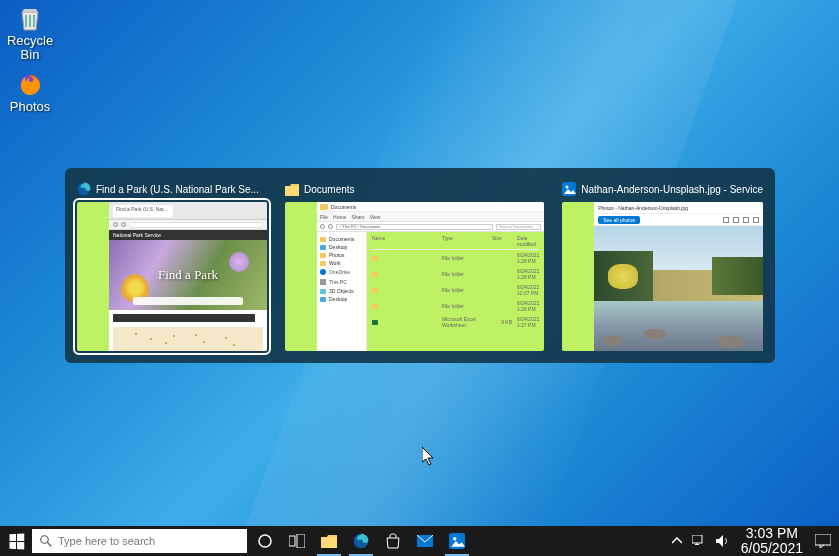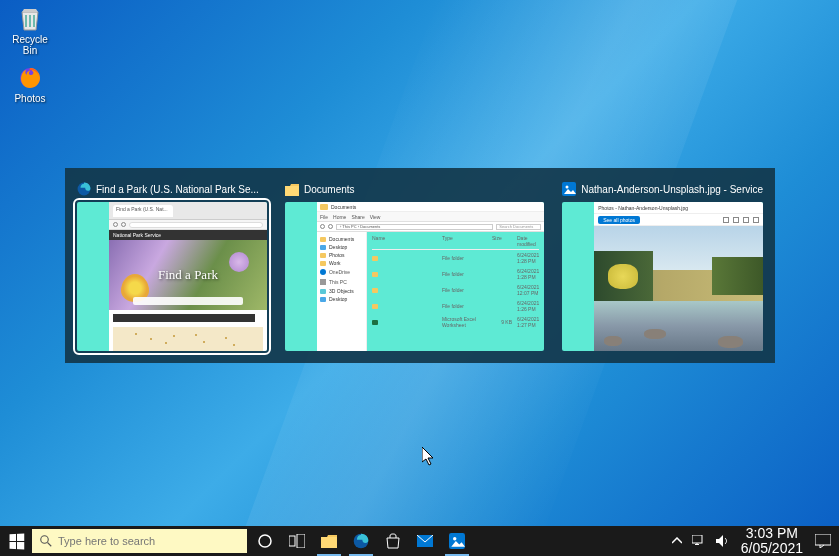--- a/index.html
+++ b/index.html
@@ -12,32 +12,32 @@
     }
     .light-ray {
       position: absolute; top: 0; left: 40%; width: 300px; height: 100%;
       background: linear-gradient(100deg, transparent 0%, rgba(255,255,255,0.15) 50%, transparent 100%);
       transform: skewX(-20deg);
     }
     
     .desktop-icons { position: absolute; top: 5px; left: 5px; display: flex; flex-direction: column; gap: 8px; }
     .desktop-icon { width: 50px; display: flex; flex-direction: column; align-items: center; cursor: pointer; }
     .desktop-icon .ico { width: 28px; height: 28px; display: flex; justify-content: center; align-items: center; }
-    .desktop-icon .lbl { color: #fff; font-size: 10px; text-align: center; text-shadow: 1px 1px 2px rgba(0,0,0,0.7); line-height: 1.1; margin-top: 1px; }
+    .desktop-icon .lbl { color: #fff; font-size: 13px; text-align: center; text-shadow: 1px 1px 2px rgba(0,0,0,0.7); line-height: 1.1; margin-top: 1px; }
     
     .alttab-overlay {
       position: absolute; top: 168px; left: 65px; width: 710px; height: 195px;
       background: rgba(18, 55, 75, 0.92); padding: 12px; display: flex; gap: 18px;
-      border-radius: 0;
+      border-radius: 6px;
     }
     .switch-item { flex: 1; display: flex; flex-direction: column; }
     .switch-header { display: flex; align-items: center; gap: 5px; height: 18px; margin-bottom: 4px; }
     .switch-header .app-ico { width: 14px; height: 14px; flex-shrink: 0; }
     .switch-header .title { color: #fff; font-size: 10px; white-space: nowrap; overflow: hidden; text-overflow: ellipsis; }
-    .thumb { flex: 1; background: #5eead4; border-radius: 2px; overflow: hidden; position: relative; padding-left: 32px; }
+    .thumb { flex: 1; background: #bef264; border-radius: 2px; overflow: hidden; position: relative; padding-left: 32px; }
     .selected .thumb { outline: 2px solid #fff; outline-offset: 2px; }
     
     
     .browser-chrome { height: 18px; background: #e8e8e8; border-bottom: 1px solid #ccc; display:flex; align-items:center; padding:0 4px; gap:2px;}
     .browser-chrome .tab { background: #fff; height: 12px; width: 60px; border-radius: 3px 3px 0 0; font-size:5px; padding:1px 3px; color:#555;}
     .addr-bar{height:10px;background:#f5f5f5;display:flex;align-items:center;padding:0 4px;gap:3px;border-bottom:1px solid #ddd;}
     .addr-bar .circle{width:5px;height:5px;border:1px solid #888;border-radius:50%;}
     .addr-bar .url{flex:1;height:6px;background:#fff;border-radius:3px;border:1px solid #ddd;}
     .nps-bar{height:10px;background:#333;display:flex;align-items:center;padding:0 4px;}
     .nps-bar .t{color:#fff;font-size:5px;}
@@ -95,21 +95,21 @@
     
     .cursor { position: absolute; top: 447px; left: 422px; }
     
     .taskbar {
       position: absolute; bottom: 0; left: 0; width: 100%; height: 30px;
       background: #1a1a1a; display: flex; align-items: center;
     }
     .start-btn{width:32px;height:100%;display:flex;justify-content:center;align-items:center;}
     .win-logo{display:grid;grid-template:repeat(2,7px)/repeat(2,7px);gap:1px;transform:perspective(30px) rotateY(-12deg);}
     .win-logo div{background:#fff;}
-    .search-box{height:24px;width:215px;background:#fef9c3;display:flex;align-items:center;padding:0 8px;gap:6px;margin-left:0;}
+    .search-box{height:24px;width:215px;background:#ffffff;display:flex;align-items:center;padding:0 8px;gap:6px;margin-left:0;}
     .search-box .mag{width:12px;height:12px;}
     .search-box .ph{color:#767676;font-size:11px;}
     .task-icons{display:flex;align-items:center;height:100%;margin-left:2px;}
     .tb-item{width:32px;height:100%;display:flex;justify-content:center;align-items:center;position:relative;}
     .tb-item.active::after{content:'';position:absolute;bottom:0;left:4px;right:4px;height:2px;background:#76b9ed;}
     .tray{margin-left:auto;display:flex;align-items:center;height:100%;padding-right:2px;}
     .tray-item{padding:0 5px;height:100%;display:flex;justify-content:center;align-items:center;color:#fff;}
     .tray-clock{color:#fff;font-size:14px;line-height:1.1;text-align:center;padding:0 6px;}
     .notif{width:28px;height:100%;display:flex;justify-content:center;align-items:center;}
   </style>

